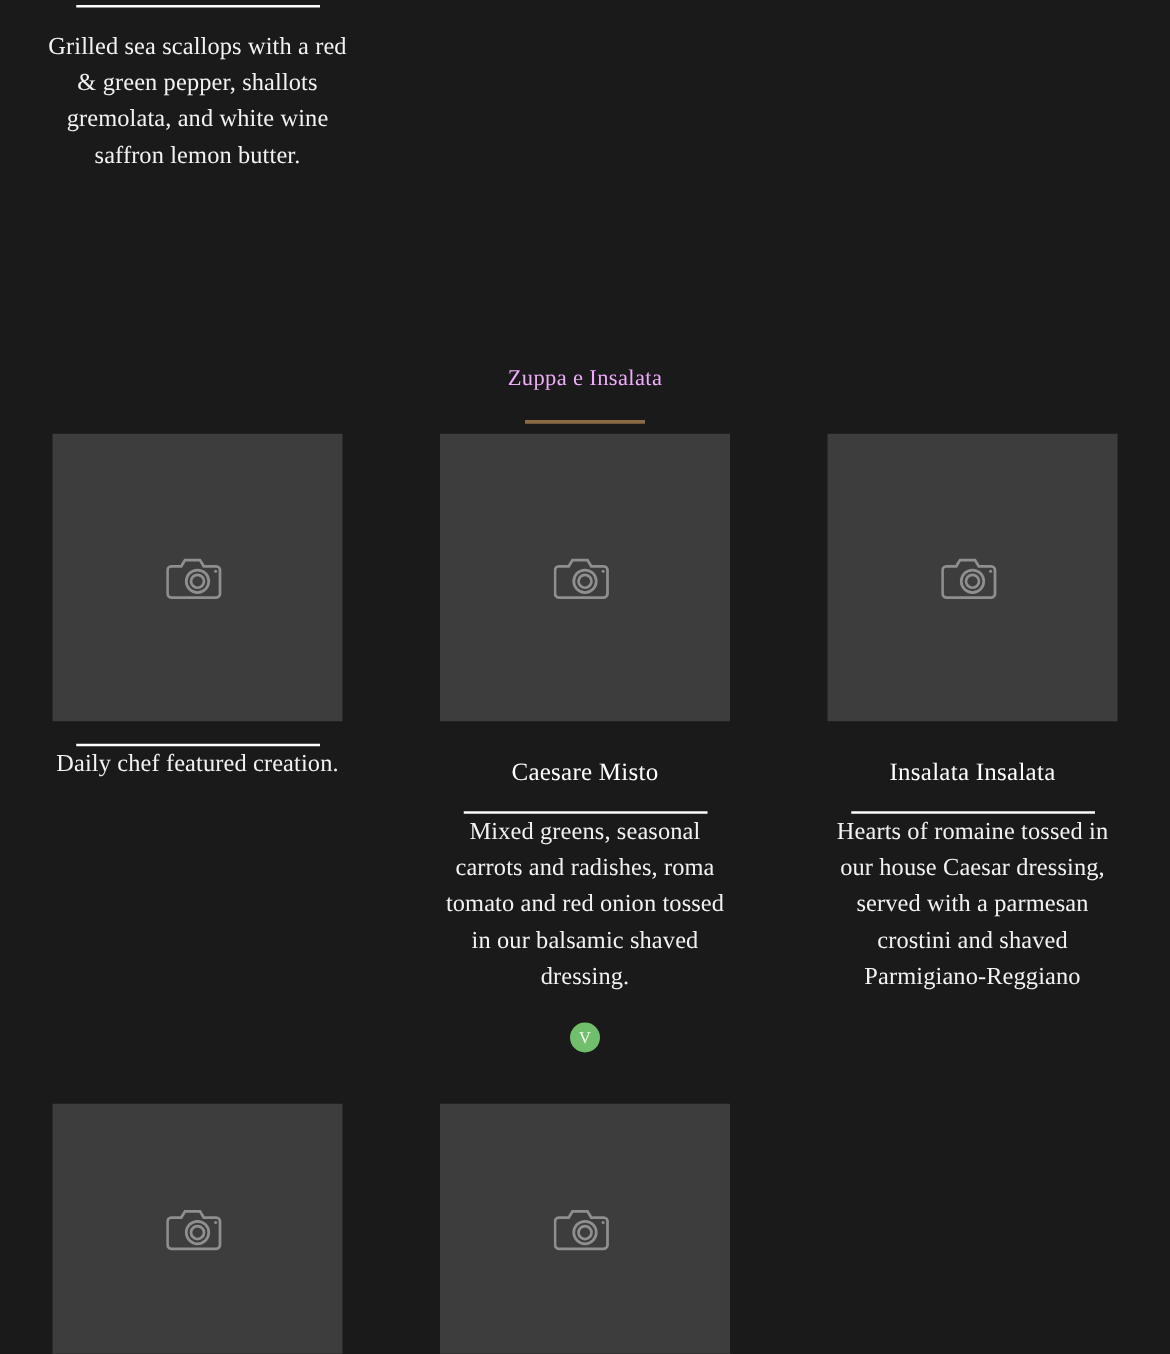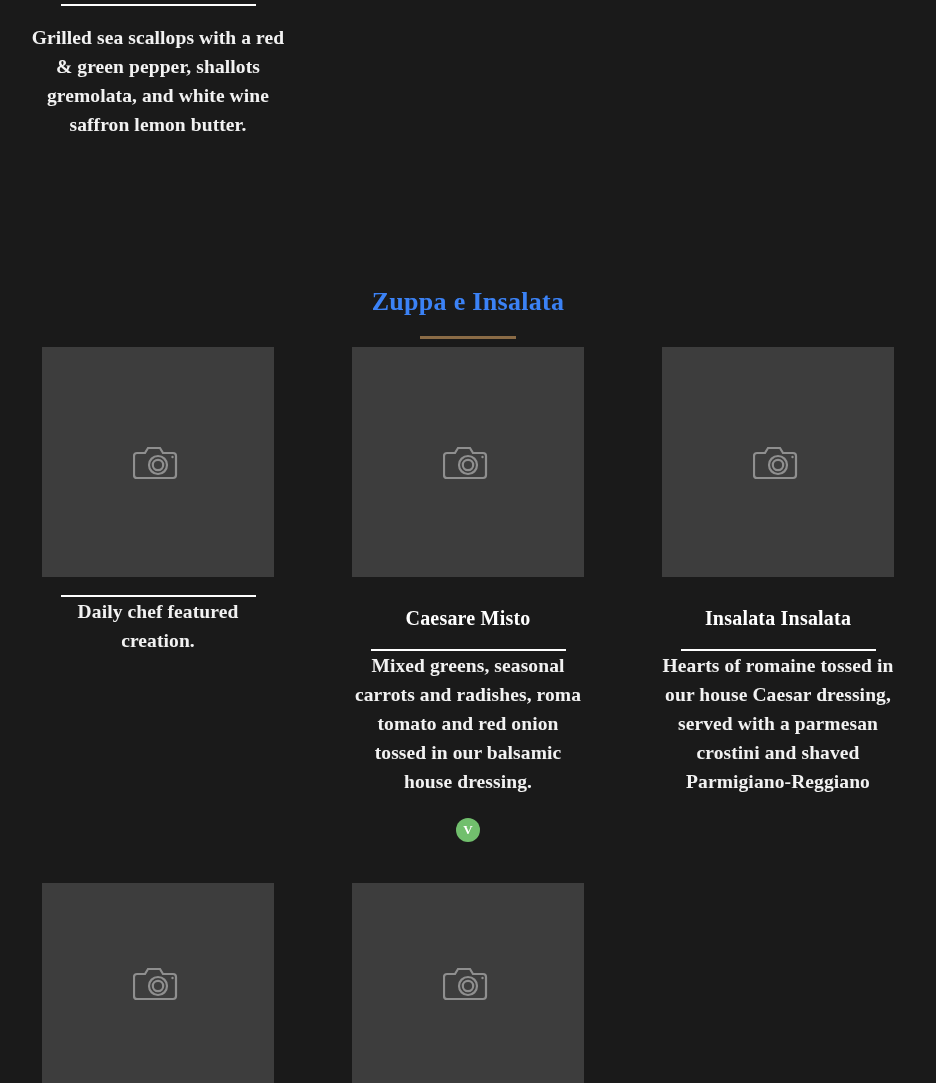--- a/index.html
+++ b/index.html
@@ -13,21 +13,20 @@
     overflow: hidden;
     font-family: "Liberation Serif", "DejaVu Serif", serif;
     color: #ffffff;
     position: relative;
   }
 
   .page {
     position: relative;
     width: 936px;
     height: 839px;
-    font-weight: bold;
   }
 
   
   .top-partial {
     position: absolute;
     left: 0;
     top: 0;
     width: 316px;
     text-align: center;
   }
@@ -48,22 +47,22 @@
 
   
   .section-head {
     position: absolute;
     left: 0;
     top: 286px;
     width: 936px;
     text-align: center;
   }
   .section-title {
-    font-size: 26px;
-    color: #3b82f6;
+    font-size: 18px;
+    color: #f0abfc;
     letter-spacing: .3px;
     line-height: 32px;
   }
   .rule-gold {
     width: 96px;
     height: 3px;
     background: #8a6b46;
     margin: 18px auto 0 auto;
   }
 
@@ -171,21 +170,21 @@
       <div class="thumb">
         <svg width="50" height="50" viewBox="0 0 50 50" fill="none" stroke="#8f8f8f" stroke-width="2.2">
           <path d="M4 16h8l3-5h12l3 5h10a3 3 0 0 1 3 3v19a3 3 0 0 1-3 3H4a3 3 0 0 1-3-3V19a3 3 0 0 1 3-3z"></path>
           <circle cx="25" cy="28" r="9"></circle>
           <circle cx="25" cy="28" r="5.2"></circle>
           <circle cx="39.5" cy="20" r="1.2" fill="#8f8f8f" stroke="none"></circle>
         </svg>
       </div>
       <div class="dish-title">Caesare Misto</div>
       <div class="rule-white"></div>
-      <div class="desc">Mixed greens, seasonal carrots and radishes, roma tomato and red onion tossed in our balsamic house dressing.</div>
+      <div class="desc">Mixed greens, seasonal carrots and radishes, roma tomato and red onion tossed in our balsamic shaved dressing.</div>
       <div class="badges">
         <div class="badge-v">V</div>
       </div>
     </div>
 
     <div class="card">
       <div class="thumb">
         <svg width="50" height="50" viewBox="0 0 50 50" fill="none" stroke="#8f8f8f" stroke-width="2.2">
           <path d="M4 16h8l3-5h12l3 5h10a3 3 0 0 1 3 3v19a3 3 0 0 1-3 3H4a3 3 0 0 1-3-3V19a3 3 0 0 1 3-3z"></path>
           <circle cx="25" cy="28" r="9"></circle>

